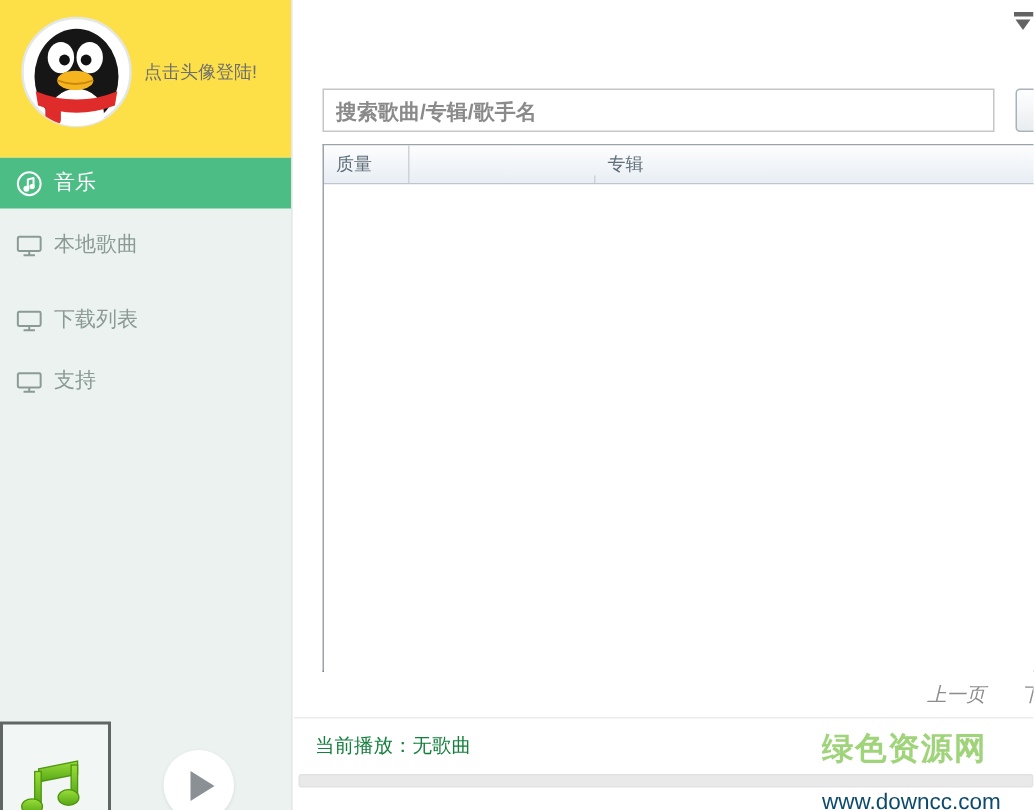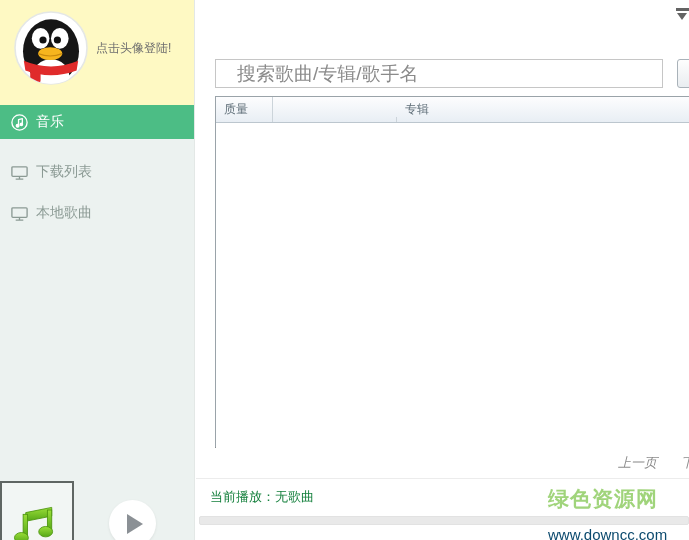--- a/index.html
+++ b/index.html
@@ -9,21 +9,21 @@
     font-family:"Liberation Sans","DejaVu Sans",sans-serif;
     background:#ffffff;
   }
 
   
   .sidebar {
     position:absolute; left:0; top:0; width:195px; height:540px;
     background:#ecf2f0; border-right:1px solid #e3e8e6;
   }
   .profile {
-    position:relative; height:105px; background:#fef9c3;
+    position:relative; height:105px; background:#fde047;
   }
   .avatar { position:absolute; left:11px; top:8px; width:80px; height:80px; }
   .login-text {
     position:absolute; left:96px; top:40px;
     font-size:12px; color:#6f6f6f; white-space:nowrap;
   }
   .menu-item {
     height:34px; display:flex; align-items:center;
     padding-left:10px; color:#8b9a94; font-size:14px; cursor:pointer;text-align:right;
   }
@@ -58,22 +58,23 @@
   .filter-tri {
     width:0; height:0; margin-left:1px;
     border-left:5.5px solid transparent;
     border-right:5.5px solid transparent;
     border-top:7px solid #636363;
   }
 
   .search-input {
     position:absolute; left:215px; top:59px; width:448px; height:29px;
     border:1px solid #c6c6c6; background:#ffffff;
-    font-size:19px; padding:0 21px; color:#333; outline:none;
+    font-size:14px; padding:0 8px; color:#333; outline:none;
     font-family:"Liberation Sans","DejaVu Sans",sans-serif;
+    font-weight:bold;
   }
   .search-input::placeholder { color:#8a8a8a; opacity:1; }
   .search-btn {
     position:absolute; left:677px; top:59px; width:46px; height:29px;
     border:1px solid #a9b2b9; border-radius:3px;
     background:linear-gradient(#fefefe,#e9edf0); cursor:pointer;
   }
 
   .song-table {
     position:absolute; left:215px; top:96px; width:505px; height:352px;
@@ -158,36 +159,43 @@
       <svg class="mi-icon" viewBox="0 0 20 20" fill="none" stroke="currentColor" stroke-width="1.4">
         <circle cx="10" cy="10" r="8"></circle>
         <path d="M9 13.5 V7 l4 -1 v6" stroke-linejoin="round"></path>
         <circle cx="8" cy="13.5" r="1.4" fill="currentColor"></circle>
         <circle cx="12" cy="12" r="1.2" fill="currentColor"></circle>
       </svg>
       <span>音乐</span>
     </div>
 
 
-    <div class="menu-item mi-gap-l">
+    <div class="menu-item mi-gap-s">
       <svg class="mi-icon" viewBox="0 0 20 20" fill="none" stroke="currentColor" stroke-width="1.4">
         <rect x="2" y="4" width="16" height="10" rx="1"></rect>
         <path d="M10 14 v3 M6 17 h8"></path>
       </svg>
-      <span>下载列表</span>
-    </div>
-
-    <div class="menu-item mi-gap-s">
+      <span>本地歌曲</span>
+    </div>
+
+    <div class="menu-item mi-gap-l">
       <svg class="mi-icon" viewBox="0 0 20 20" fill="none" stroke="currentColor" stroke-width="1.4">
         <rect x="2" y="4" width="16" height="10" rx="1"></rect>
         <path d="M10 14 v3 M6 17 h8"></path>
       </svg>
-      <span>本地歌曲</span>
-    </div>
-
+      <span>下载列表</span>
+    </div>
+
+    <div class="menu-item mi-gap-s">
+      <svg class="mi-icon" viewBox="0 0 20 20" fill="none" stroke="currentColor" stroke-width="1.4">
+        <rect x="2" y="4" width="16" height="10" rx="1"></rect>
+        <path d="M10 14 v3 M6 17 h8"></path>
+      </svg>
+      <span>支持</span>
+    </div>
   </div>
 
   <div class="album-box">
     <svg viewBox="0 0 60 60" width="52" height="52">
       <defs>
         <linearGradient id="noteg" x1="0" y1="0" x2="0" y2="1">
           <stop offset="0" stop-color="#9ade39"></stop>
           <stop offset="1" stop-color="#55a716"></stop>
         </linearGradient>
       </defs>

